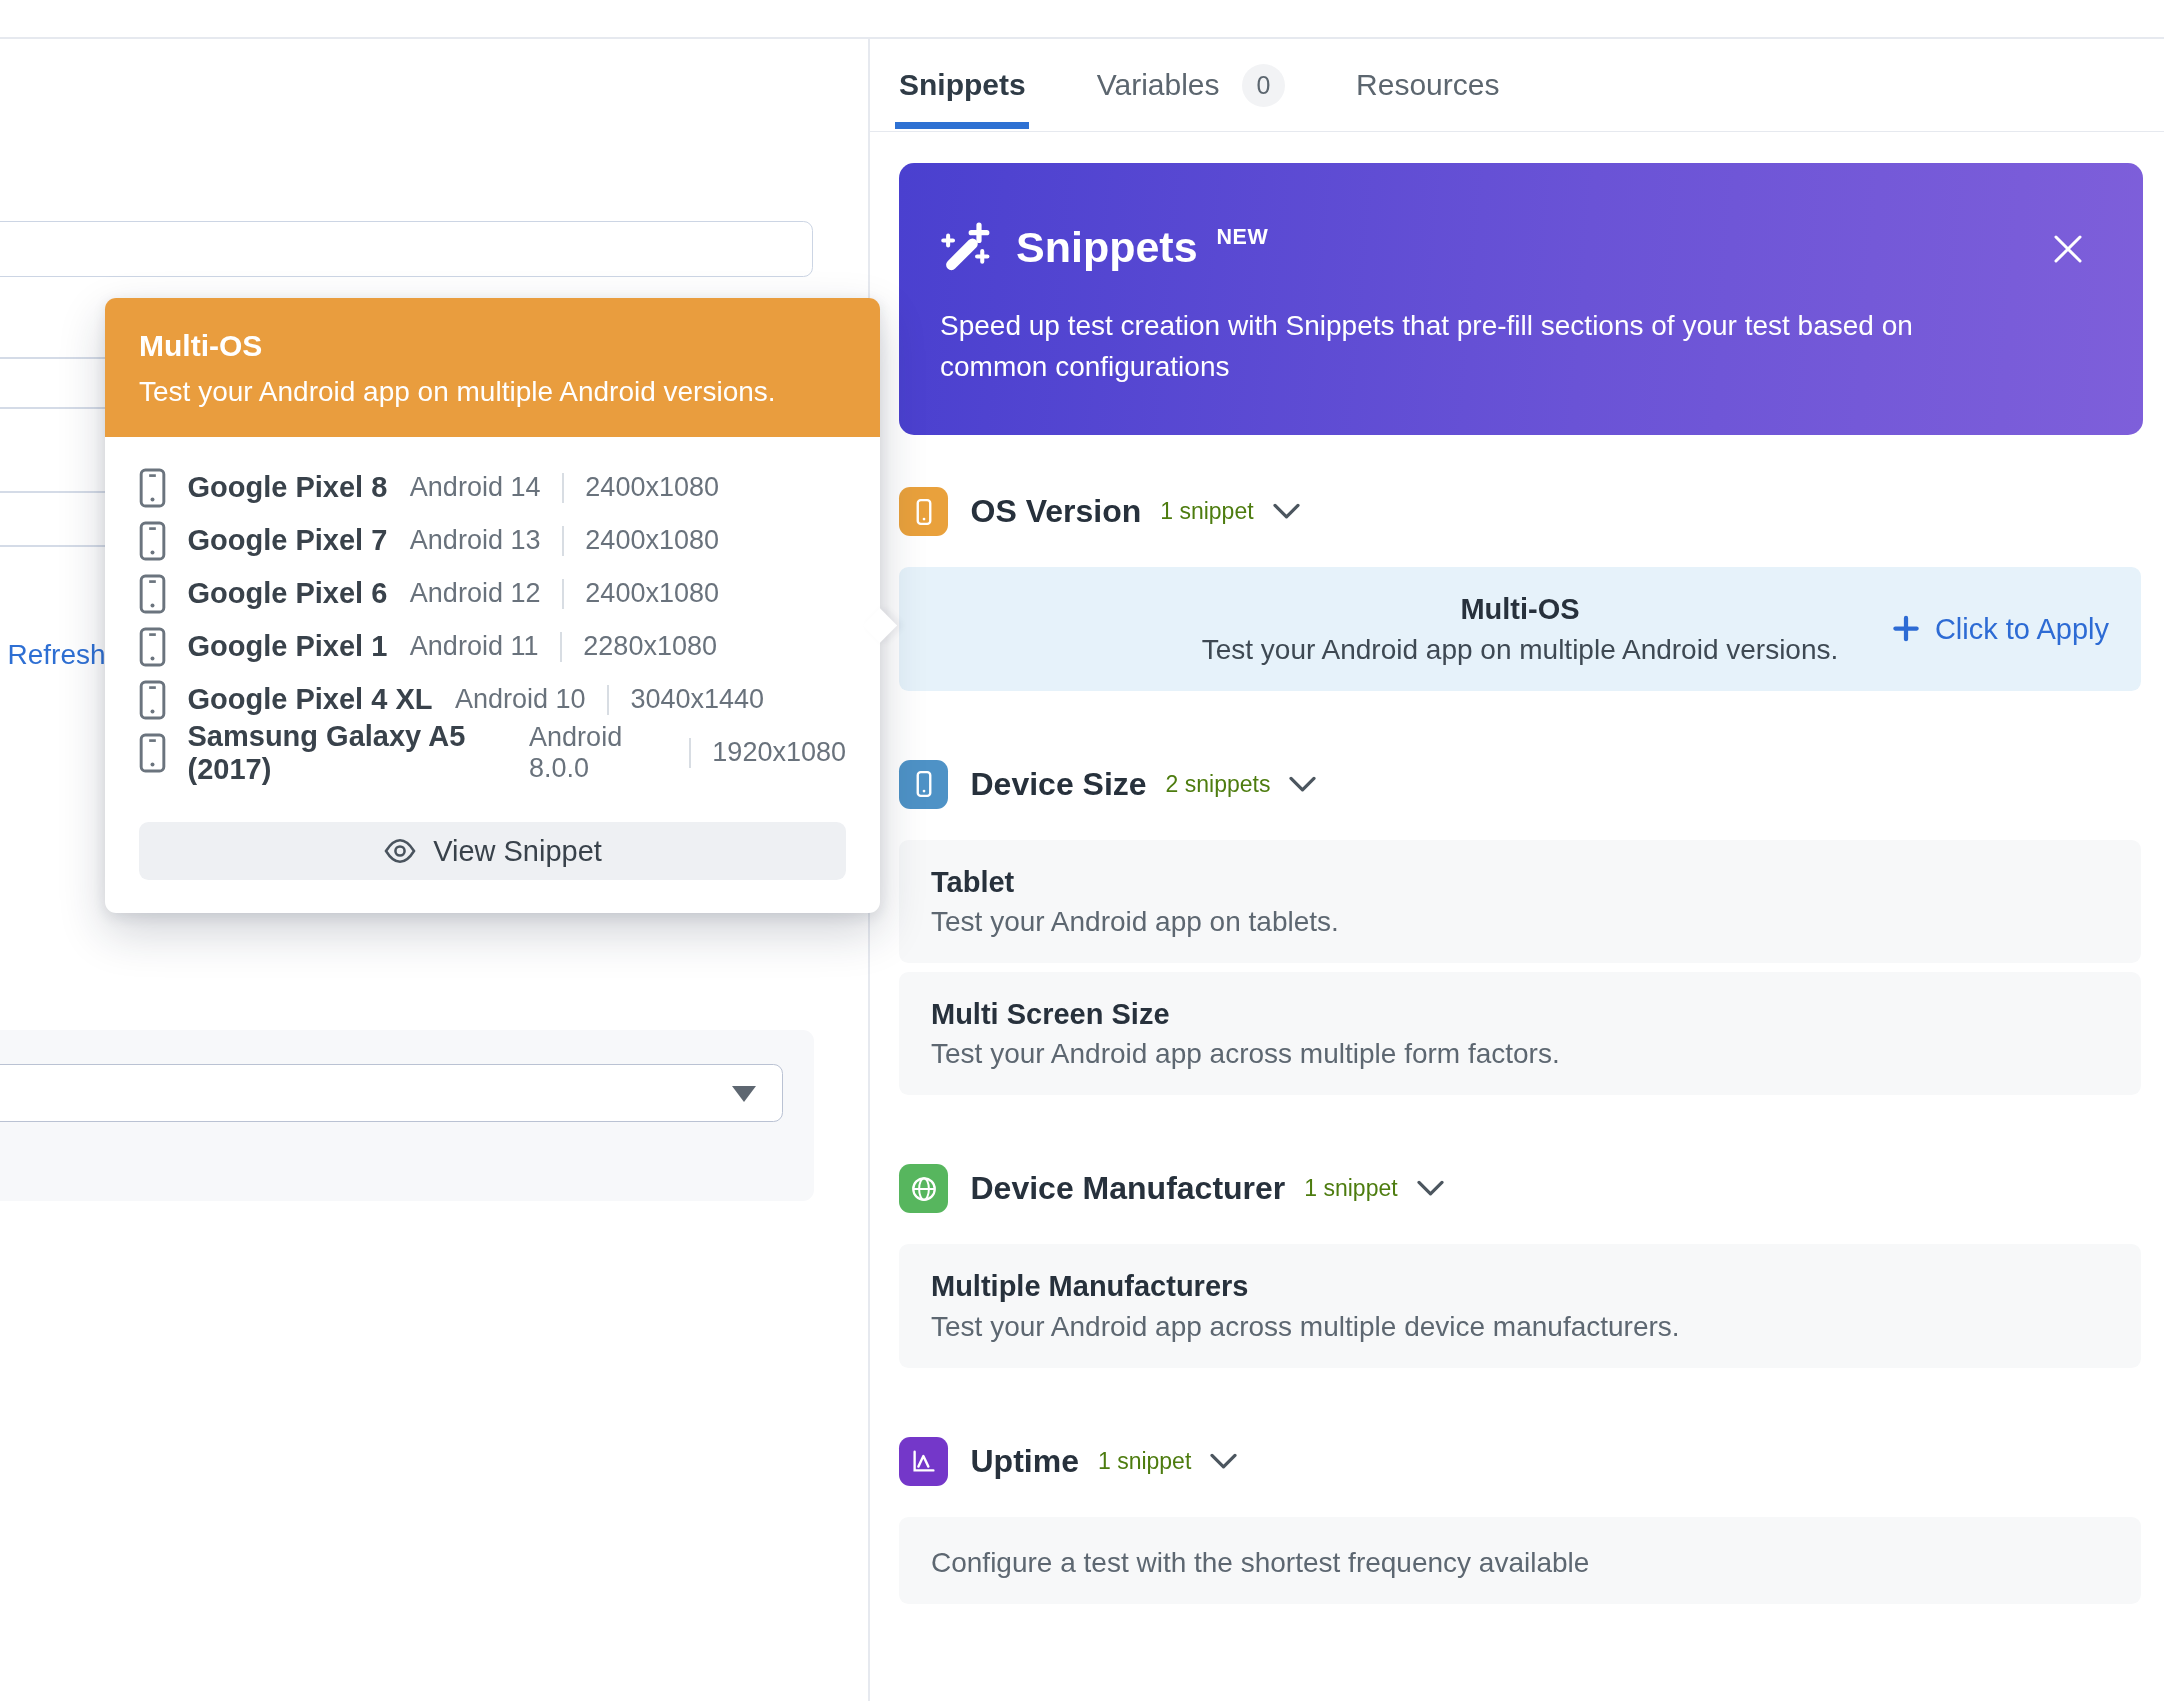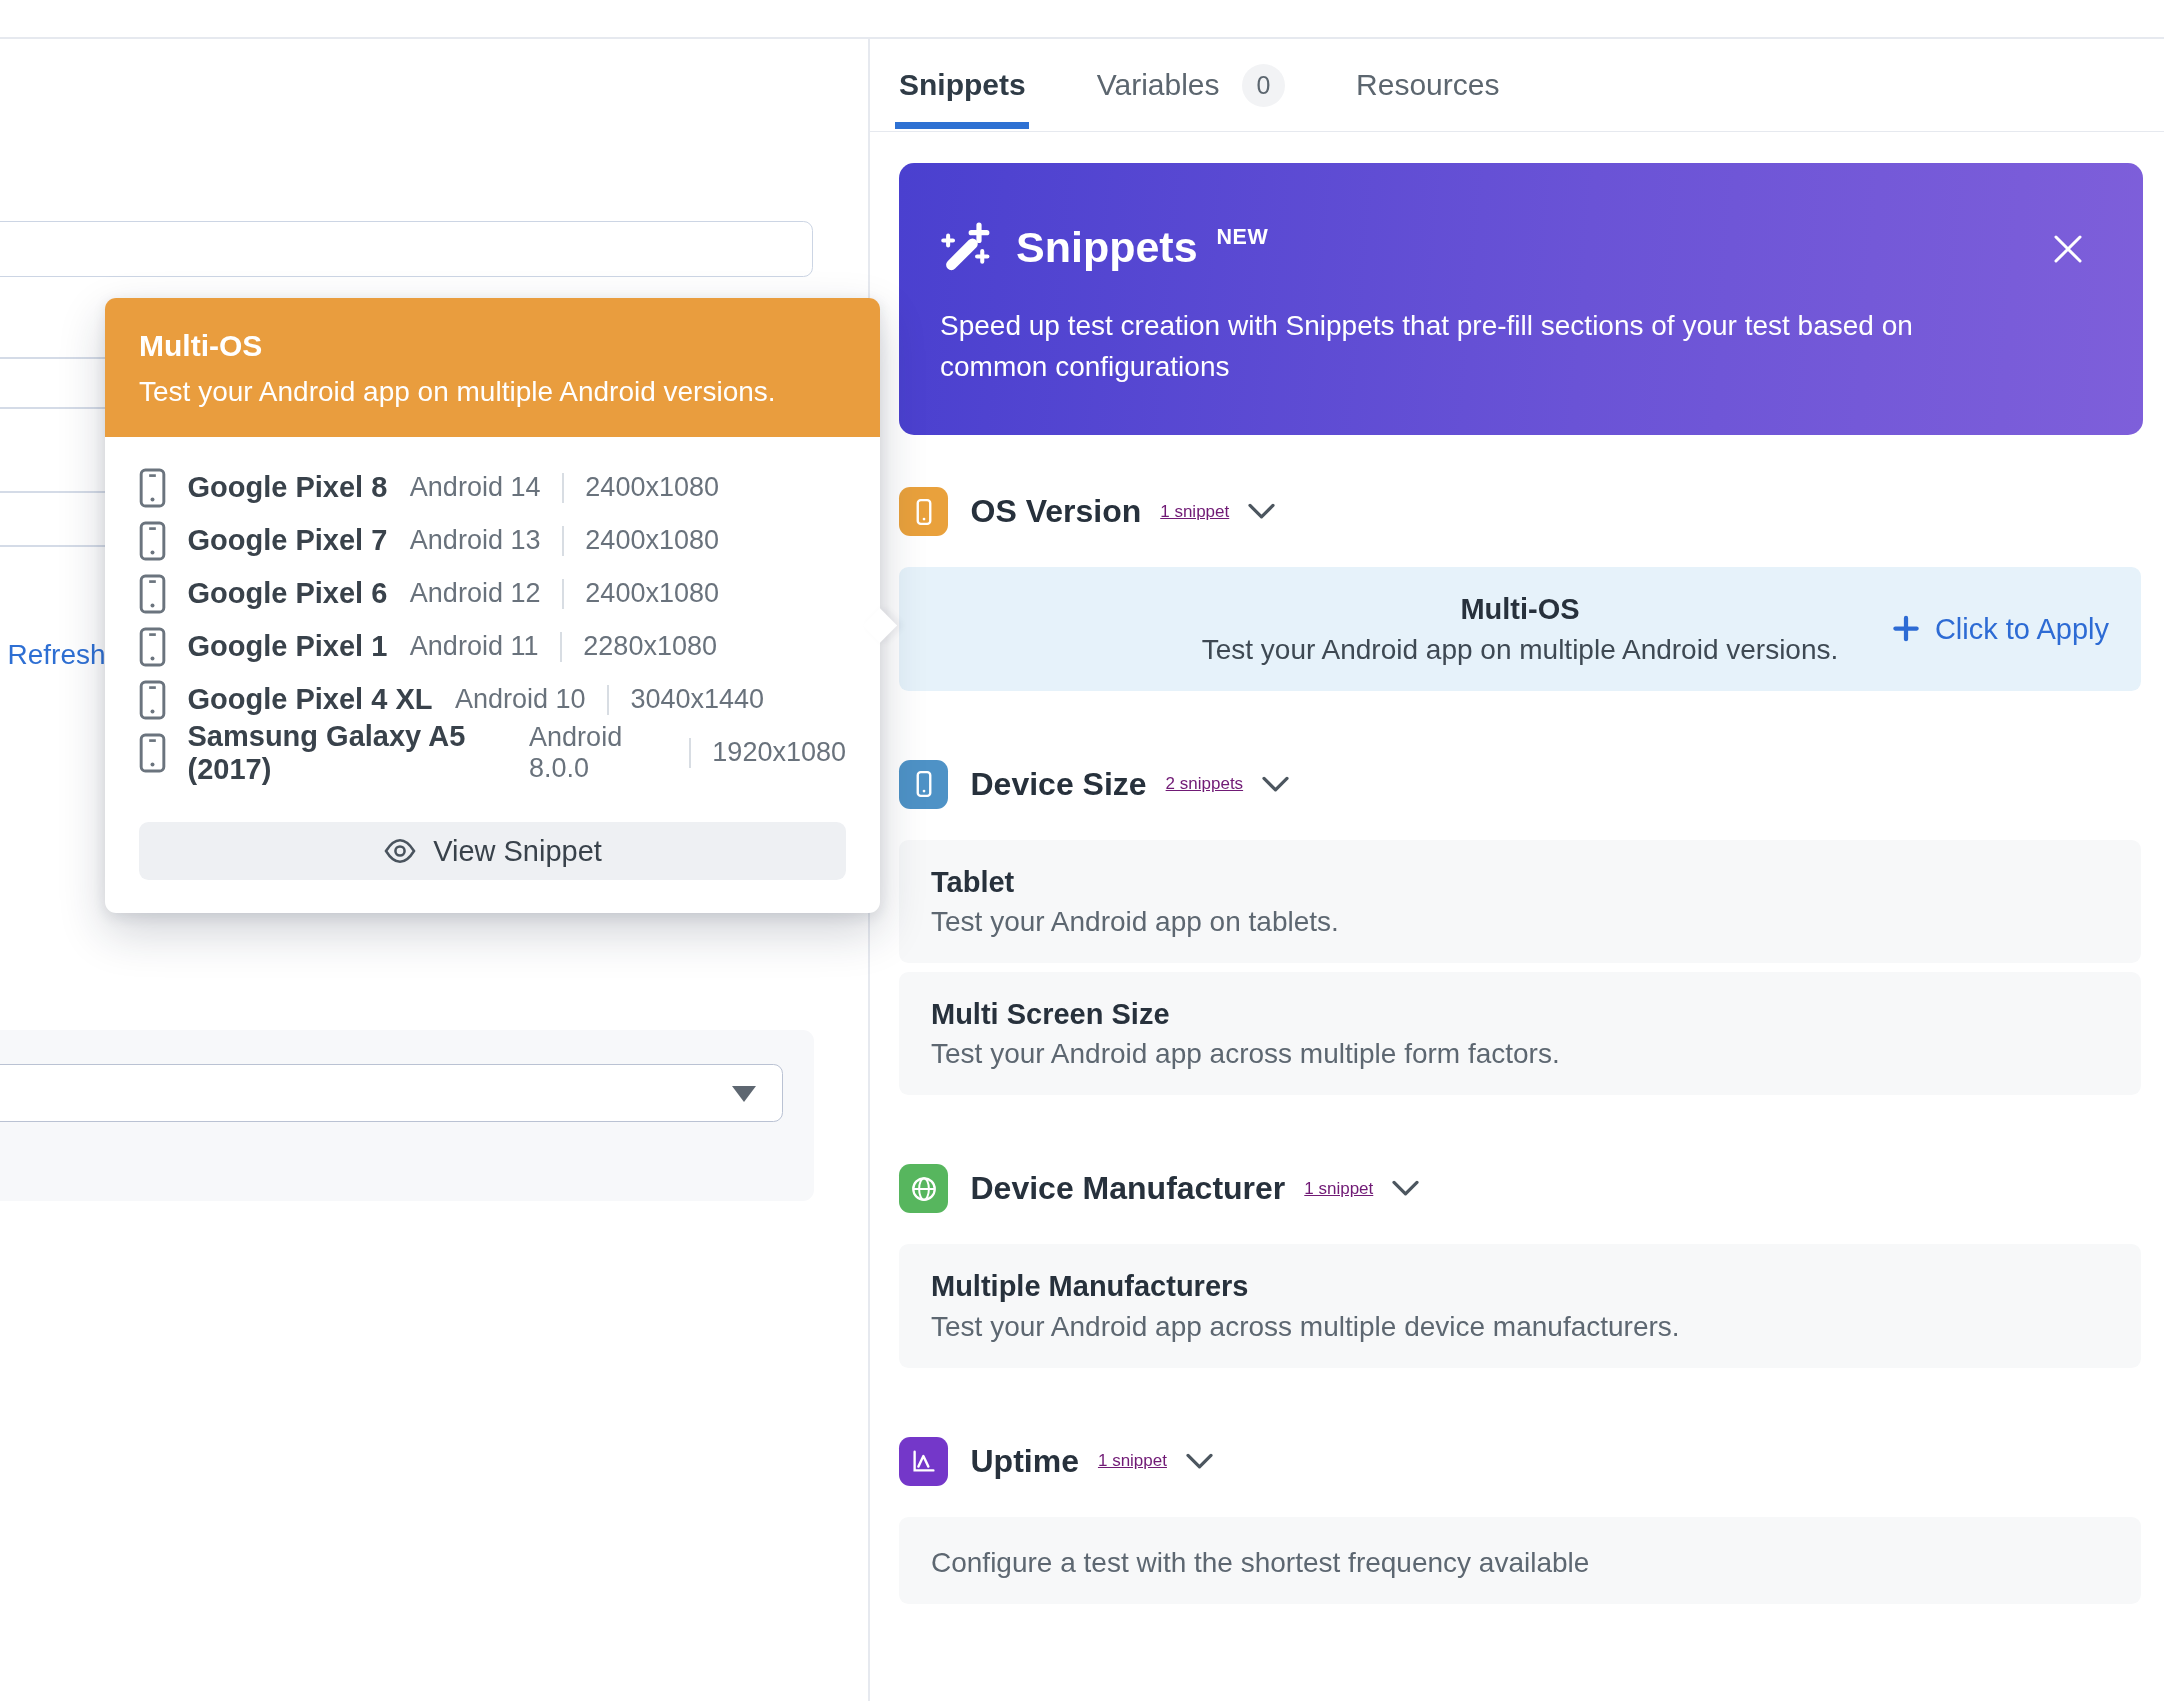--- a/index.html
+++ b/index.html
@@ -61,21 +61,21 @@
 
   .section{margin-top:69px;}
   .section.first{margin-top:52px;text-align:center;}
   .sec-head{display:flex;align-items:center;}
   .sec-icon{width:49px;height:49px;border-radius:11.2px;display:flex;align-items:center;justify-content:center;margin-right:22.5px;}
   .sec-icon.orange{background:#e9a13c;}
   .sec-icon.blue{background:#4e92c6;}
   .sec-icon.green{background:#57b65e;}
   .sec-icon.purple{background:#7437c9;}
   .sec-title{font-size:32px;font-weight:700;color:#27313c;}
-  .sec-count{margin-left:19px;font-size:17px;color:#701a75;text-decoration:underline;}
+  .sec-count{margin-left:19px;font-size:23px;color:#4d7c0f;}
   .sec-chevron{margin-left:19px;line-height:0;cursor:pointer;}
 
   .card{margin-top:31px;width:1242px;border-radius:9.4px;padding:24px 32px;background:#f7f8f9;
     box-sizing:border-box;position:relative;cursor:pointer;}
   .card + .card{margin-top:8.4px;}
   .card-title{font-size:29px;font-weight:700;color:#27313c;line-height:36px;}
   .card-desc{font-size:28px;color:#5d6771;margin-top:5.6px;line-height:34px;}
   .card.highlight{background:#e6f2fa;}
   .card.highlight .card-desc{color:#3e4953;}
   .apply{position:absolute;right:32px;top:50%;transform:translateY(-50%);display:flex;align-items:center;

